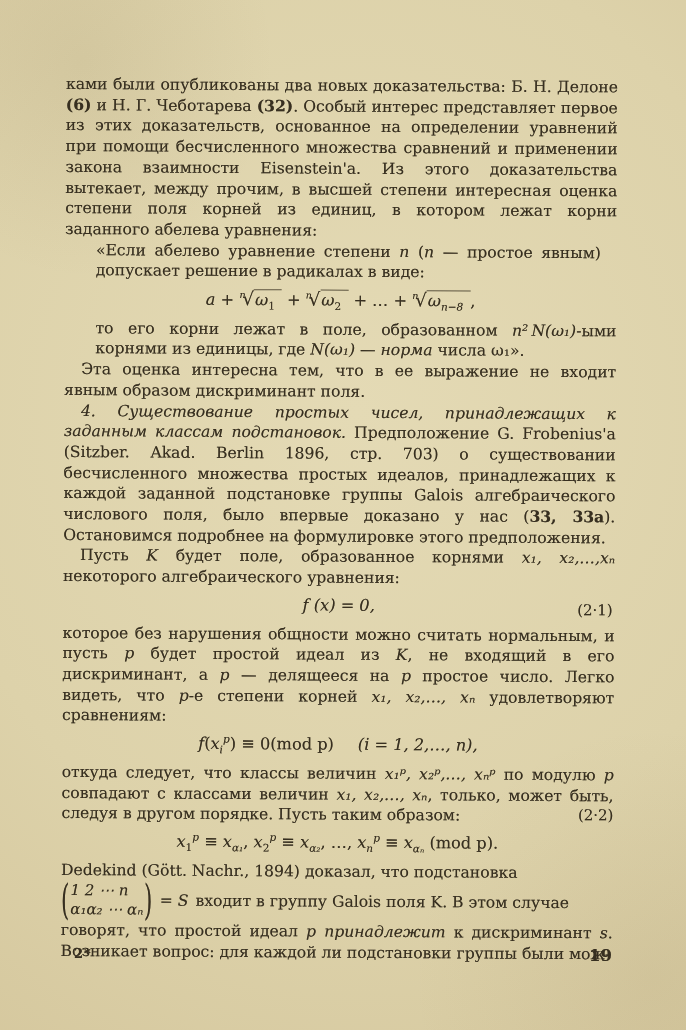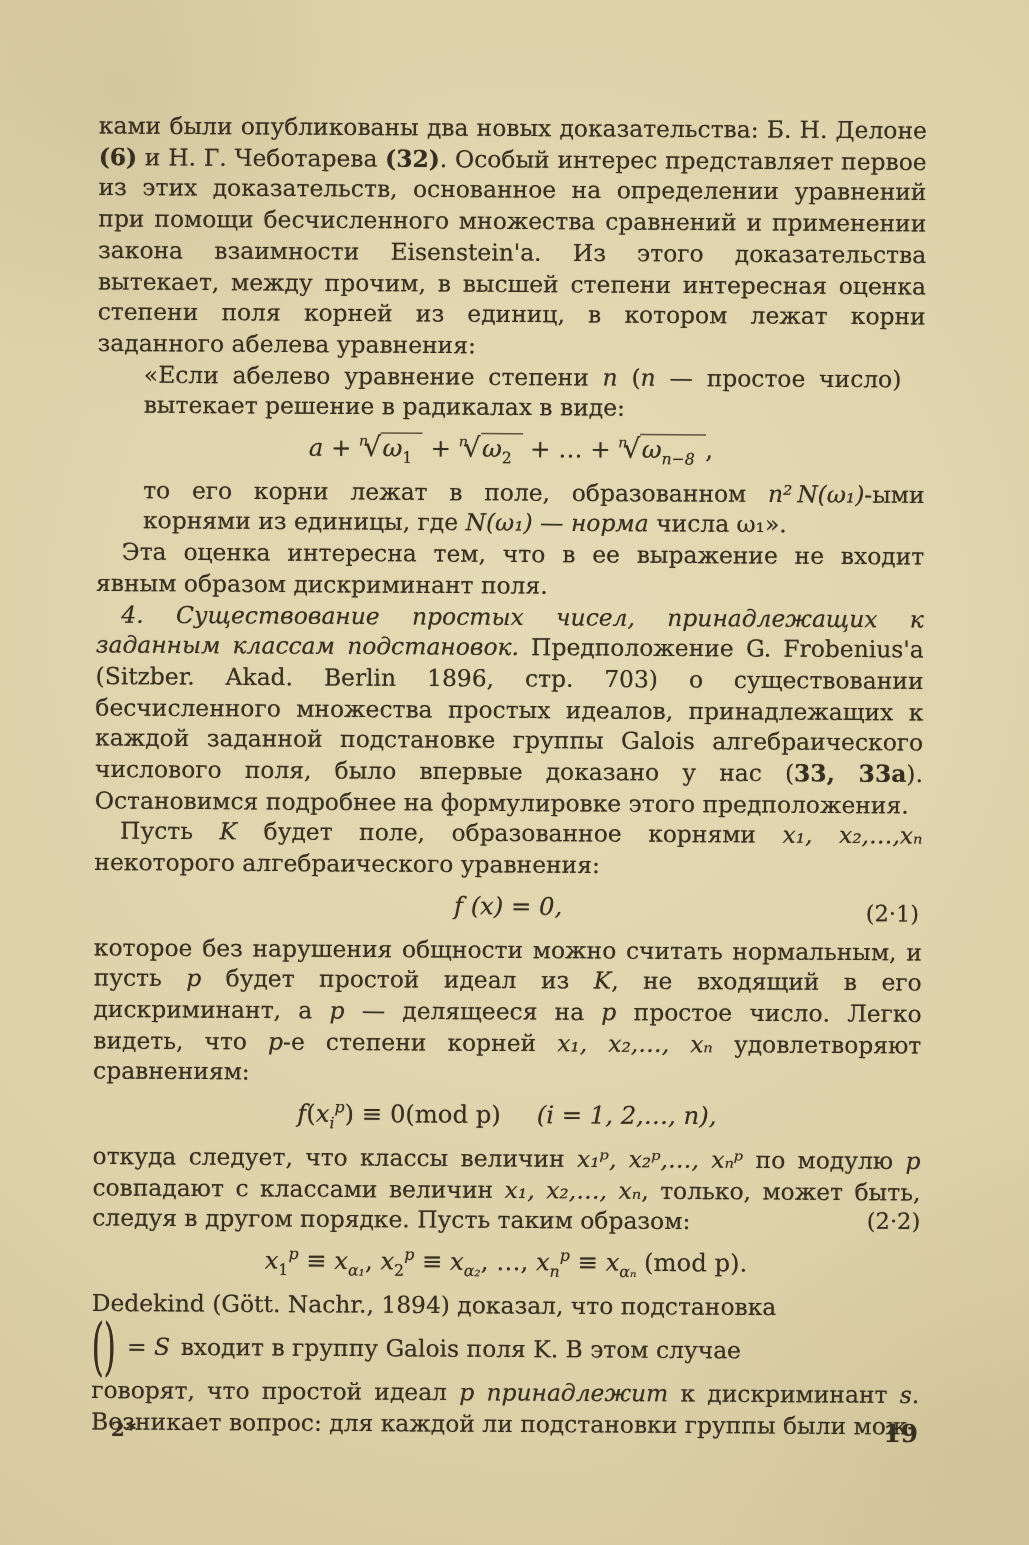--- a/index.html
+++ b/index.html
@@ -52,21 +52,21 @@
 </style>
 </head>
 <body>
 
 <div class="scan-grain"></div>
 
 <div class="text-block">
 
   <p><span>ками были опубликованы два новых доказательства: Б. Н. Делоне </span><span class="b">(6)</span><span> и Н. Г. Чеботарева </span><span class="b">(32)</span><span>. Особый интерес представляет первое из этих доказательств, основанное на определении уравнений при помощи бесчисленного множества сравнений и применении закона взаимности Eisenstein'a. Из этого доказательства вытекает, между прочим, в высшей степени интересная оценка степени поля корней из единиц, в котором лежат корни заданного абелева уравнения:</span></p>
 
-  <p class="quote"><span>«Если абелево уравнение степени </span><span class="i">n</span><span> (</span><span class="i">n</span><span> — простое число) вытекает решение в радикалах в виде:</span></p>
+  <p class="quote"><span>«Если абелево уравнение степени </span><span class="i">n</span><span> (</span><span class="i">n</span><span> — простое явным) допускает решение в радикалах в виде:</span></p>
 
   <div class="deq">
     <span class="i">a</span>
     <span>+</span>
     <span class="rad"><sup class="idx i">n</sup><span class="sqrt">√</span><span class="ovl"><span class="i">ω</span><sub>1</sub></span></span>
     <span>+</span>
     <span class="rad"><sup class="idx i">n</sup><span class="sqrt">√</span><span class="ovl"><span class="i">ω</span><sub>2</sub></span></span>
     <span>+ … +</span>
     <span class="rad"><sup class="idx i">n</sup><span class="sqrt">√</span><span class="ovl"><span class="i">ω</span><sub class="i">n−8</sub></span></span><span>,</span>
   </div>
@@ -93,20 +93,24 @@
   <p style="position:relative;"><span>откуда следует, что классы величин </span><span class="i">x₁ᵖ, x₂ᵖ,…, xₙᵖ</span><span> по модулю </span><span class="i">p</span><span> совпадают с классами величин </span><span class="i">x₁, x₂,…, xₙ</span><span>, только, может быть, следуя в другом порядке. Пусть таким образом:</span><span class="lbl" style="position:absolute;right:0;bottom:1px;font-size:15px;">(2·2)</span></p>
 
   <div class="deq">
     <span class="i">x</span><sub>1</sub><sup class="i">p</sup><span> ≡ </span><span class="i">x</span><sub class="i">α₁</sub><span>, </span><span class="i">x</span><sub>2</sub><sup class="i">p</sup><span> ≡ </span><span class="i">x</span><sub class="i">α₂</sub><span>, </span><span>…, </span><span class="i">x</span><sub class="i">n</sub><sup class="i">p</sup><span> ≡ </span><span class="i">x</span><sub class="i">αₙ</sub><span> (mod p).</span>
   </div>
 
   <p><span>Dedekind (Gött. Nachr., 1894) доказал, что подстановка</span></p>
 
   <div class="subst-line">
     <span class="paren">(</span>
+    <span class="mat">
+      <span class="i">1 2 ⋯ n</span>
+      <span class="i">α₁α₂ ⋯ αₙ</span>
+    </span>
     <span class="paren">)</span>
     <span class="eq-s i">= S</span>
     <span class="subst-text">входит в группу Galois поля K. В этом случае</span>
   </div>
 
   <p><span>говорят, что простой идеал </span><span class="i">p</span><span> </span><span class="i">принадлежит</span><span> к дискриминант </span><span class="i">s</span><span>. Возникает вопрос: для каждой ли подстановки группы были мож-</span></p>
 
 </div>
 
 <div class="footer">

